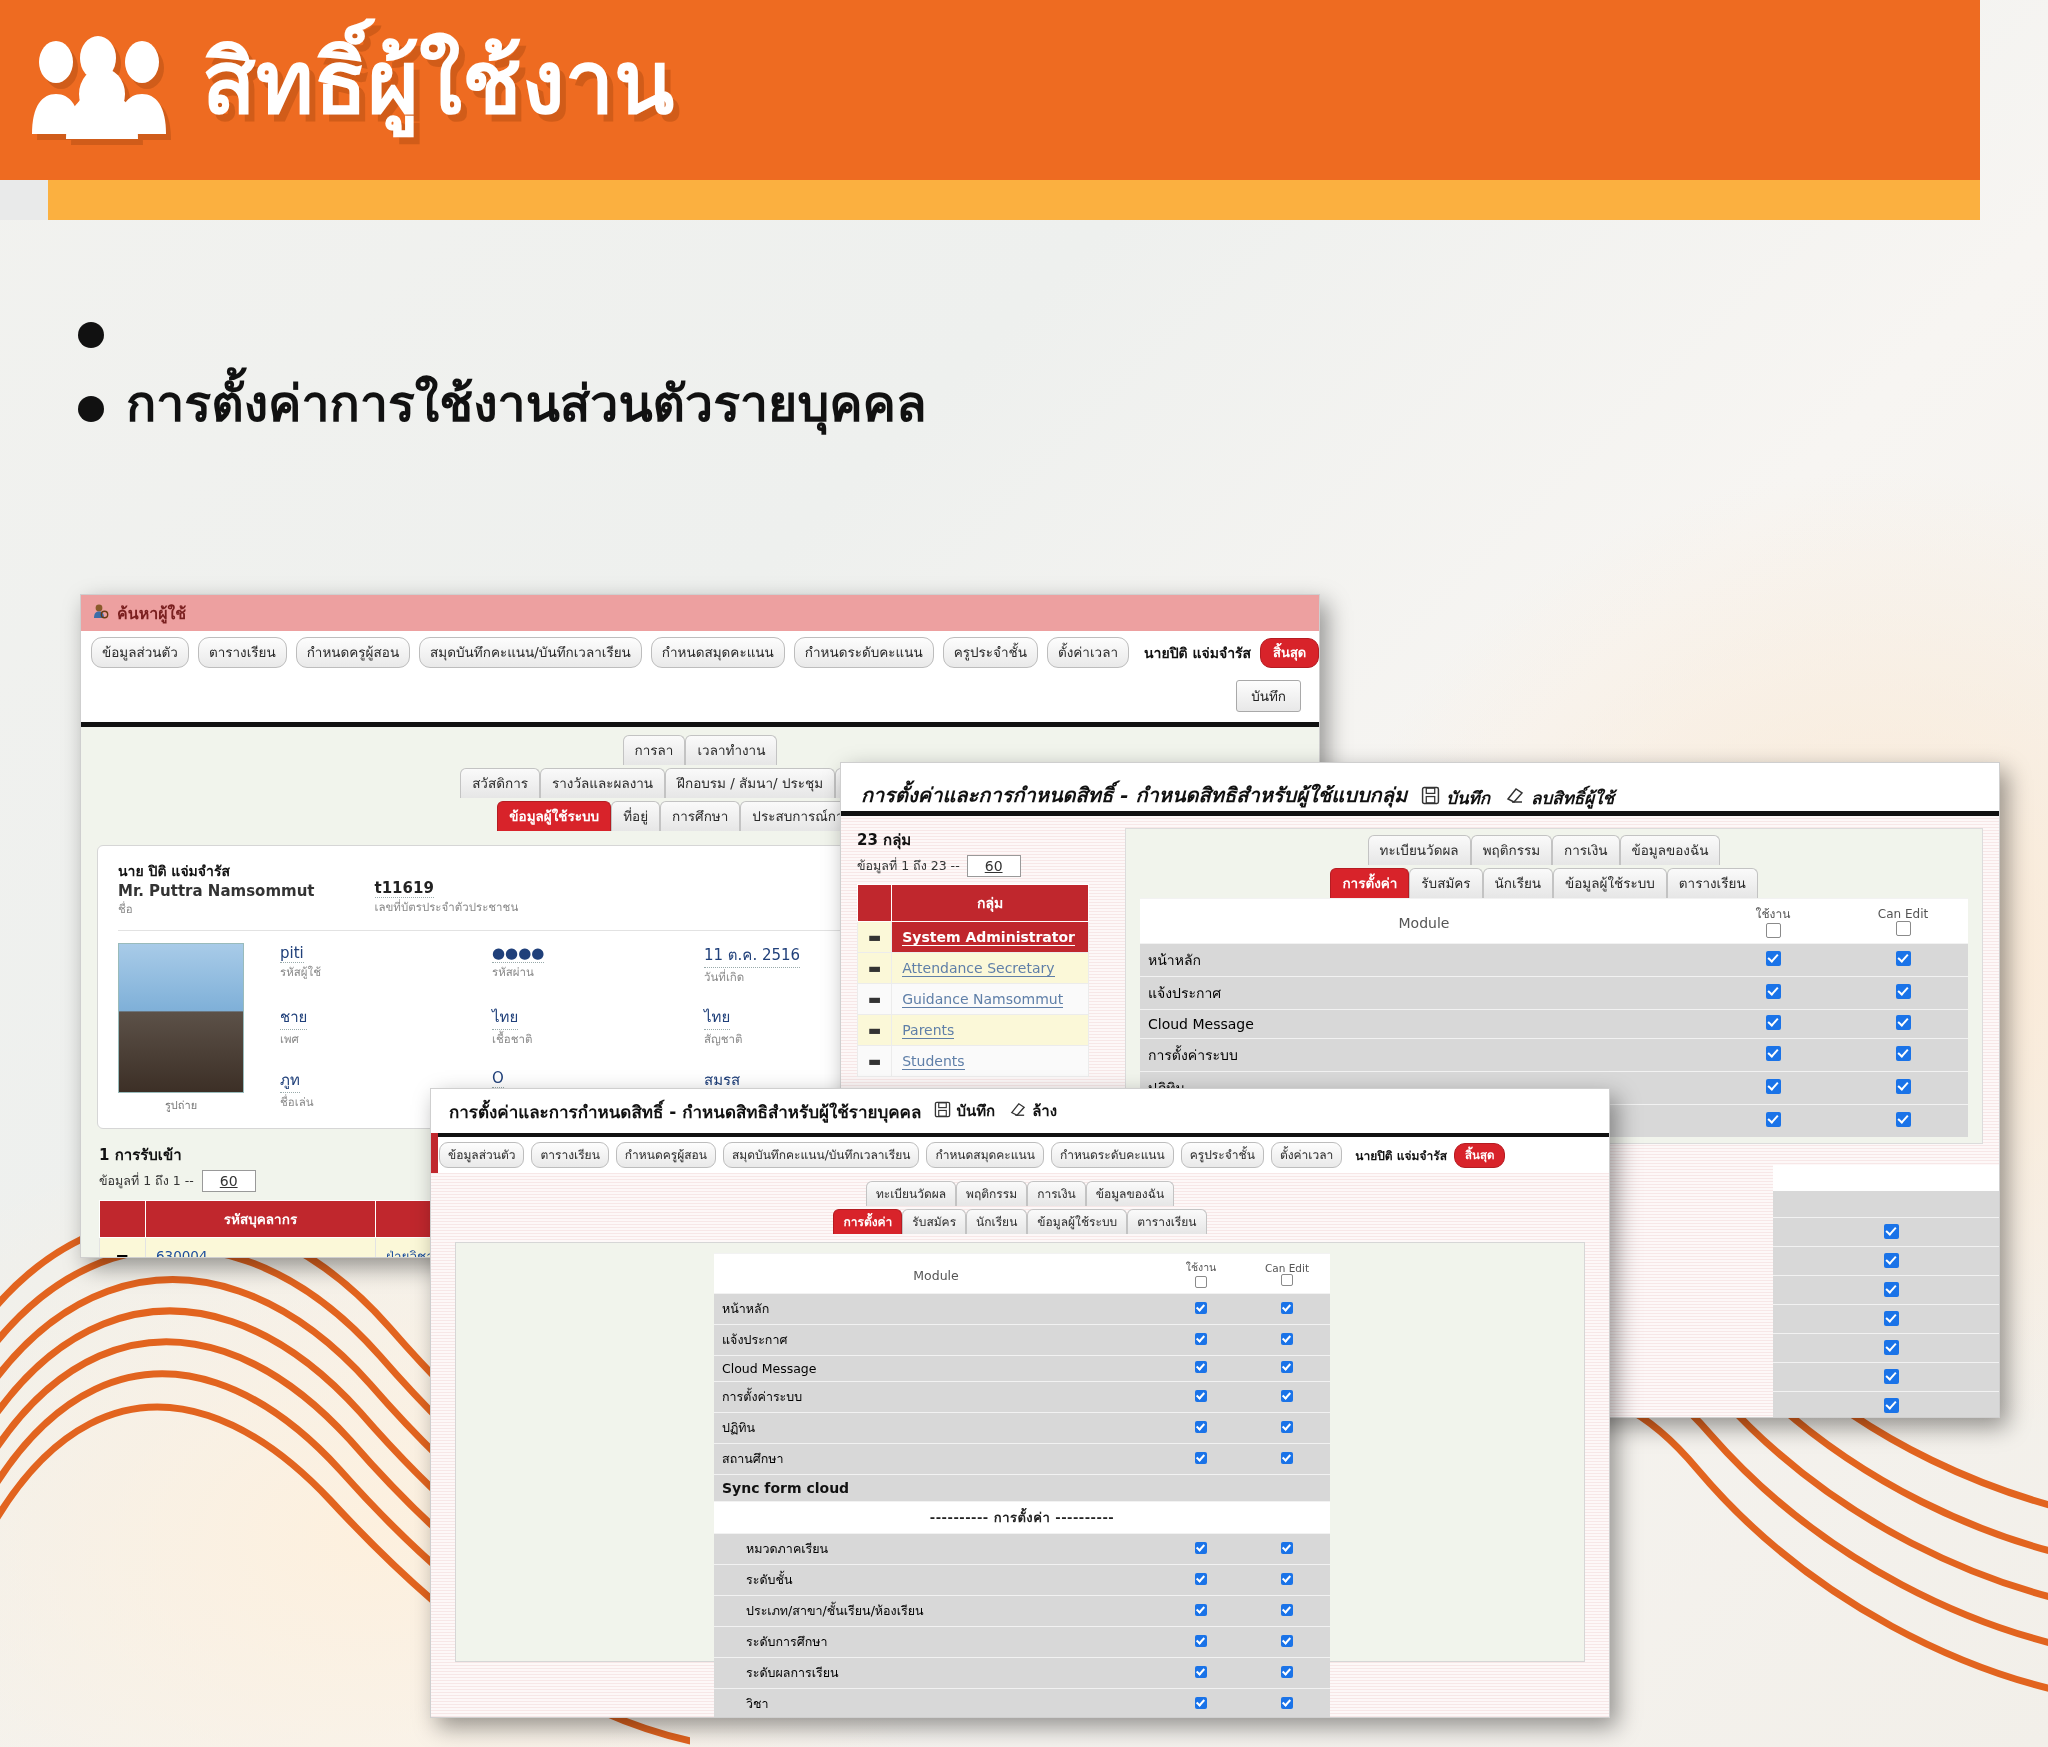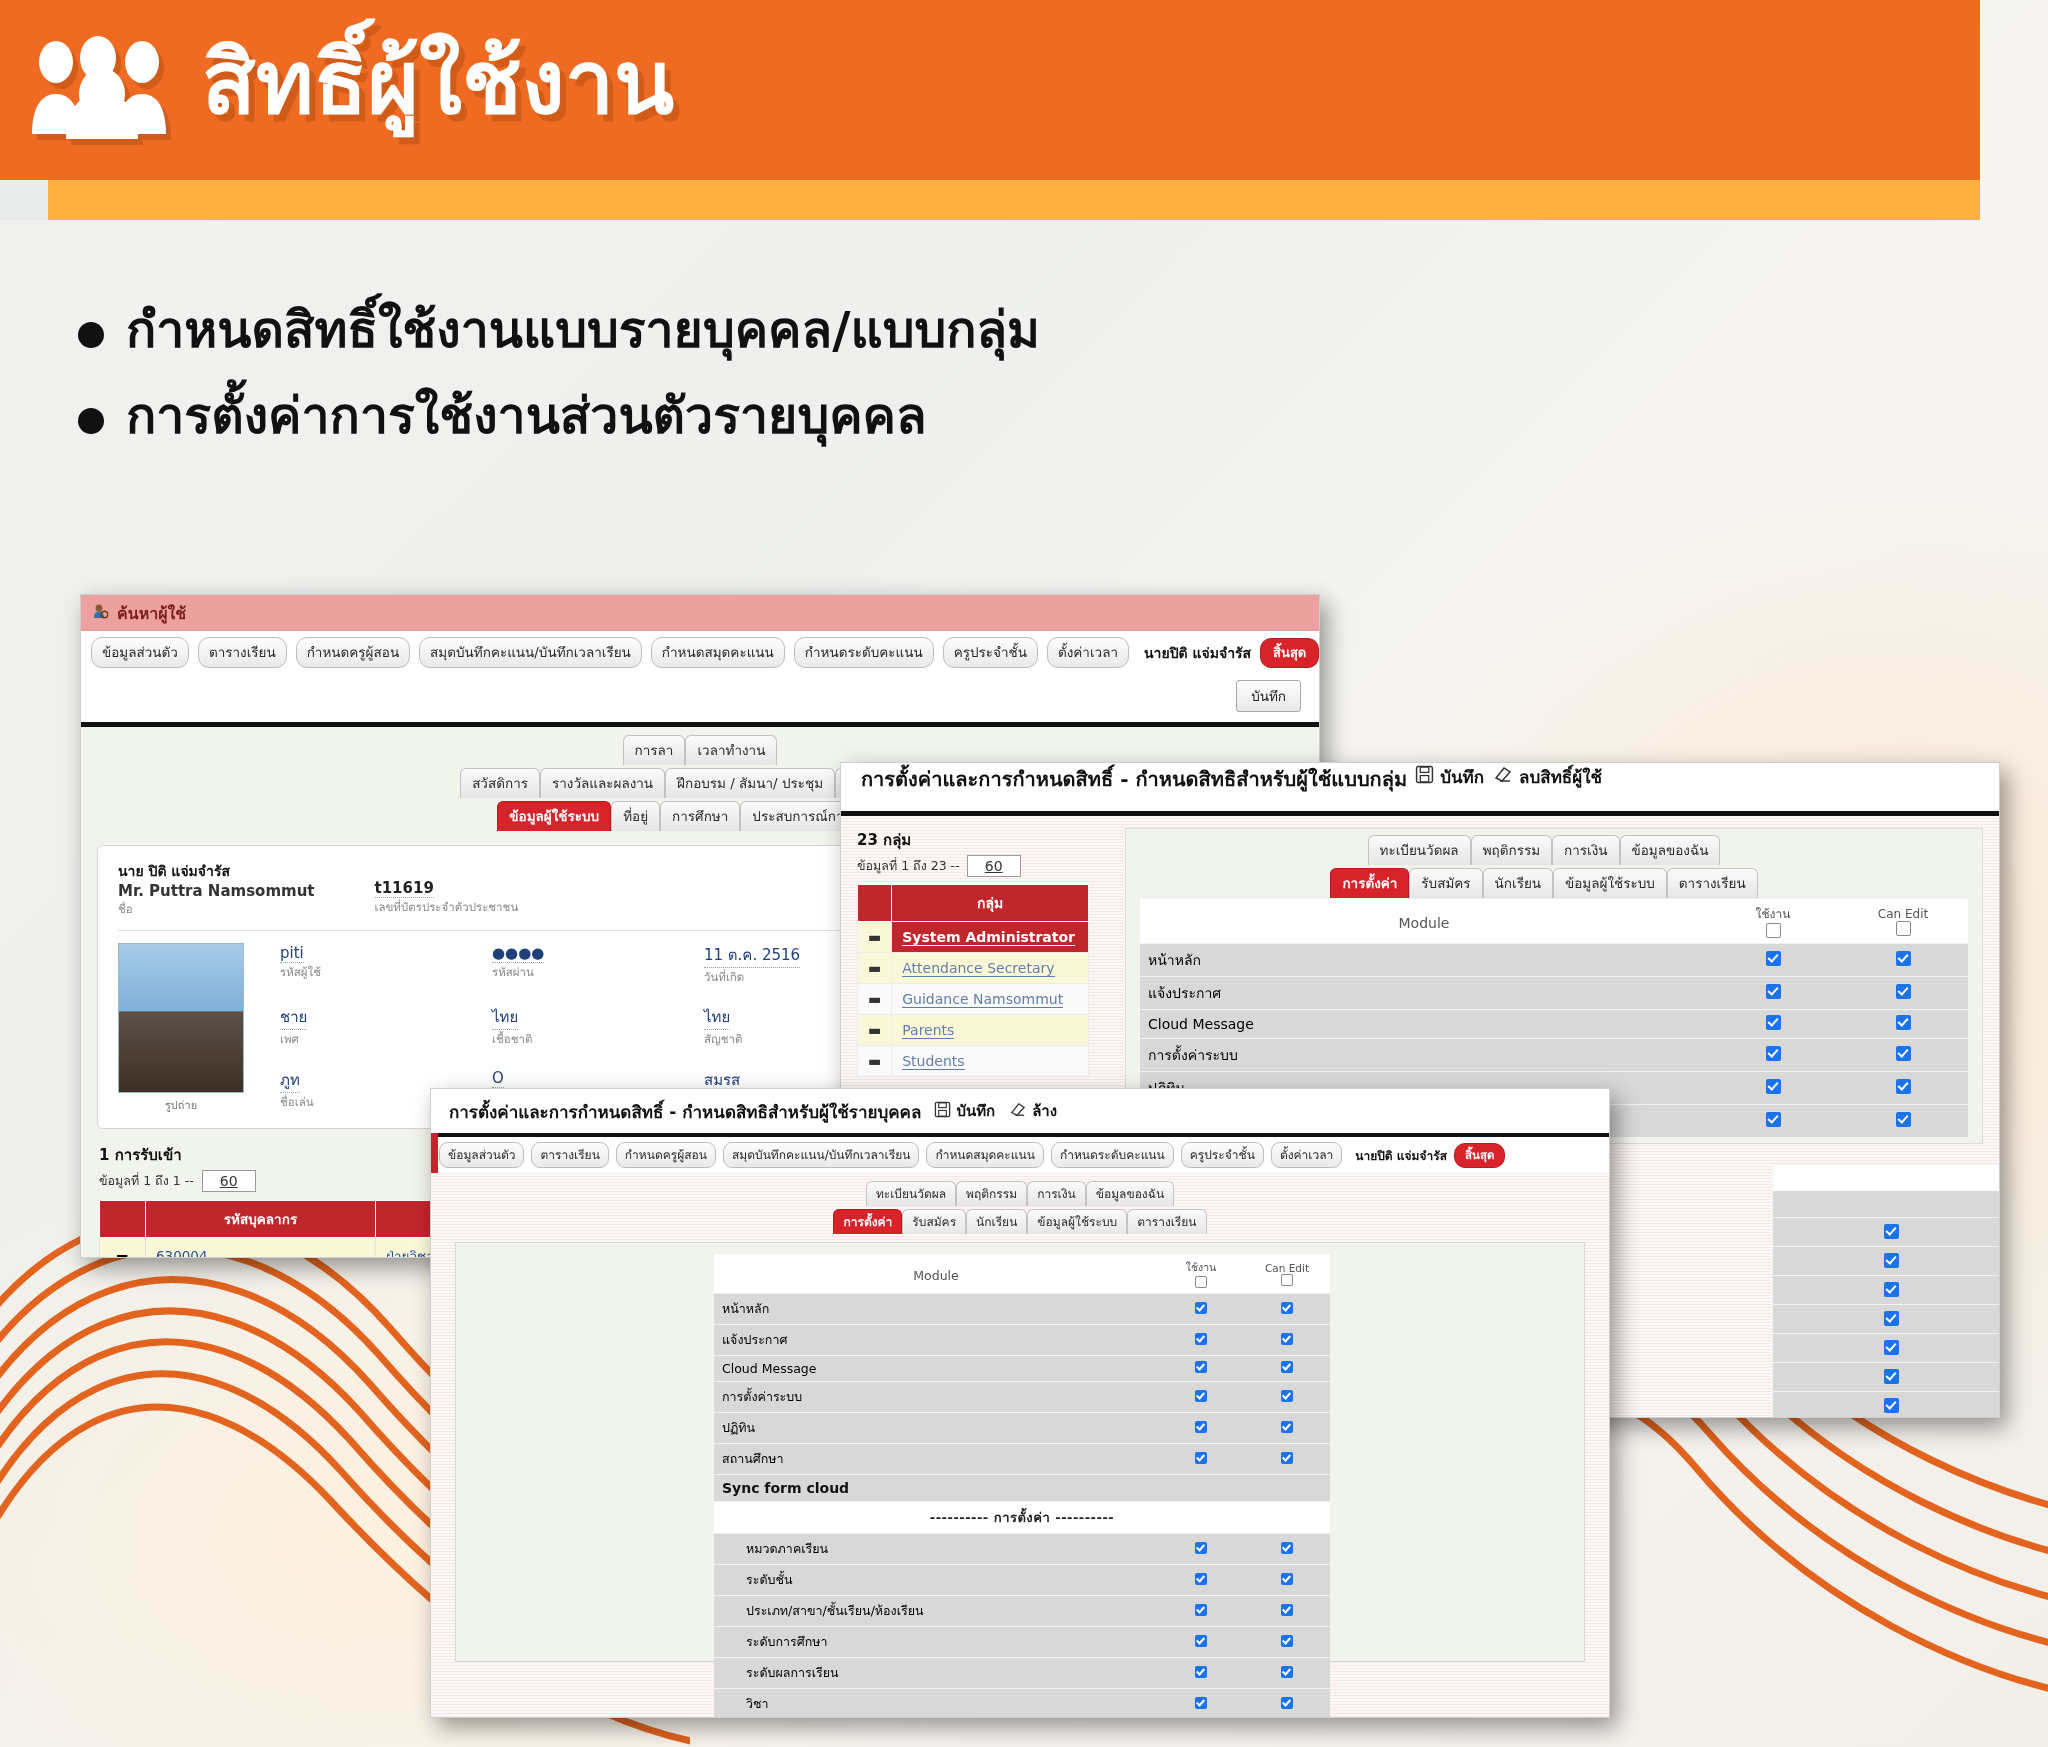--- a/index.html
+++ b/index.html
@@ -107,21 +107,21 @@
 
   .tbl { border-collapse:collapse; width:100%; font-size:13.5px; }
   .tbl th { background:#c0272d; color:#fff; font-weight:bold; padding:7px 10px; border:1px solid #fff; font-size:13.5px; }
   .tbl td { padding:7px 10px; border:1px solid #e3e3e3; }
   .tr-y td { background:#fbf8d8; }
   .lnk { color:#1c4e9c; border-bottom:1px dotted #88a; }
   .num-box { display:inline-block; border:1px solid #999; background:#fff; padding:2px 12px; font-size:14px; min-width:54px; text-align:center;text-decoration:underline; }
 
   
   #win-group { left:840px; top:762px; width:1160px; height:656px; }
-  .w2-title { height:48px; background:#fff; display:flex; align-items:flex-start; padding:0 20px; gap:8px; }
+  .w2-title { height:48px; background:#fff; display:flex; align-items:flex-end; padding:0 20px; gap:14px;font-style:italic; }
   .w2-title .t { font-size:20px; font-weight:bold; color:#111; }
   .w2-act { font-size:17px; font-weight:bold; color:#111; display:flex; align-items:center; gap:6px; }
   .w2-sep { height:5px; background:#111; }
   .grp-head { font-size:15px; font-weight:bold; color:#111; }
   .grp-sub { font-size:12.5px; color:#333; }
   .gtbl { border-collapse:collapse; width:232px; font-size:14px; }
   .gtbl th { background:#c0272d; color:#fff; font-weight:bold; padding:7px; border:1px solid #fff; }
   .gtbl td { padding:7px 10px; border:1px solid #ececec; color:#5f7fa8; }
   .gtbl td.minus { width:34px; text-align:center; color:#333; font-weight:bold; }
   .g-sel td { background:#c0272d; color:#fff; font-weight:bold; }
@@ -195,21 +195,20 @@
     </span>
     <div class="hdr-title">สิทธิ์ผู้ใช้งาน</div>
   </div>
 </div>
 <div class="hdr-strip-left"></div>
 <div class="hdr-strip"></div>
 
 <div class="bullets">
   <div class="bullet-row">
     <span class="bullet-dot"></span>
-    <span class="bullet-text">กำหนดสิทธิ์ใช้งานแบบรายบุคคล/แบบกลุ่ม</span>
   </div>
   <div class="bullet-row">
     <span class="bullet-dot"></span>
     <span class="bullet-text">การตั้งค่าการใช้งานส่วนตัวรายบุคคล</span>
   </div>
 </div>
 
 <div class="win" id="win-back">
   <div class="w1-title">
     <span>

